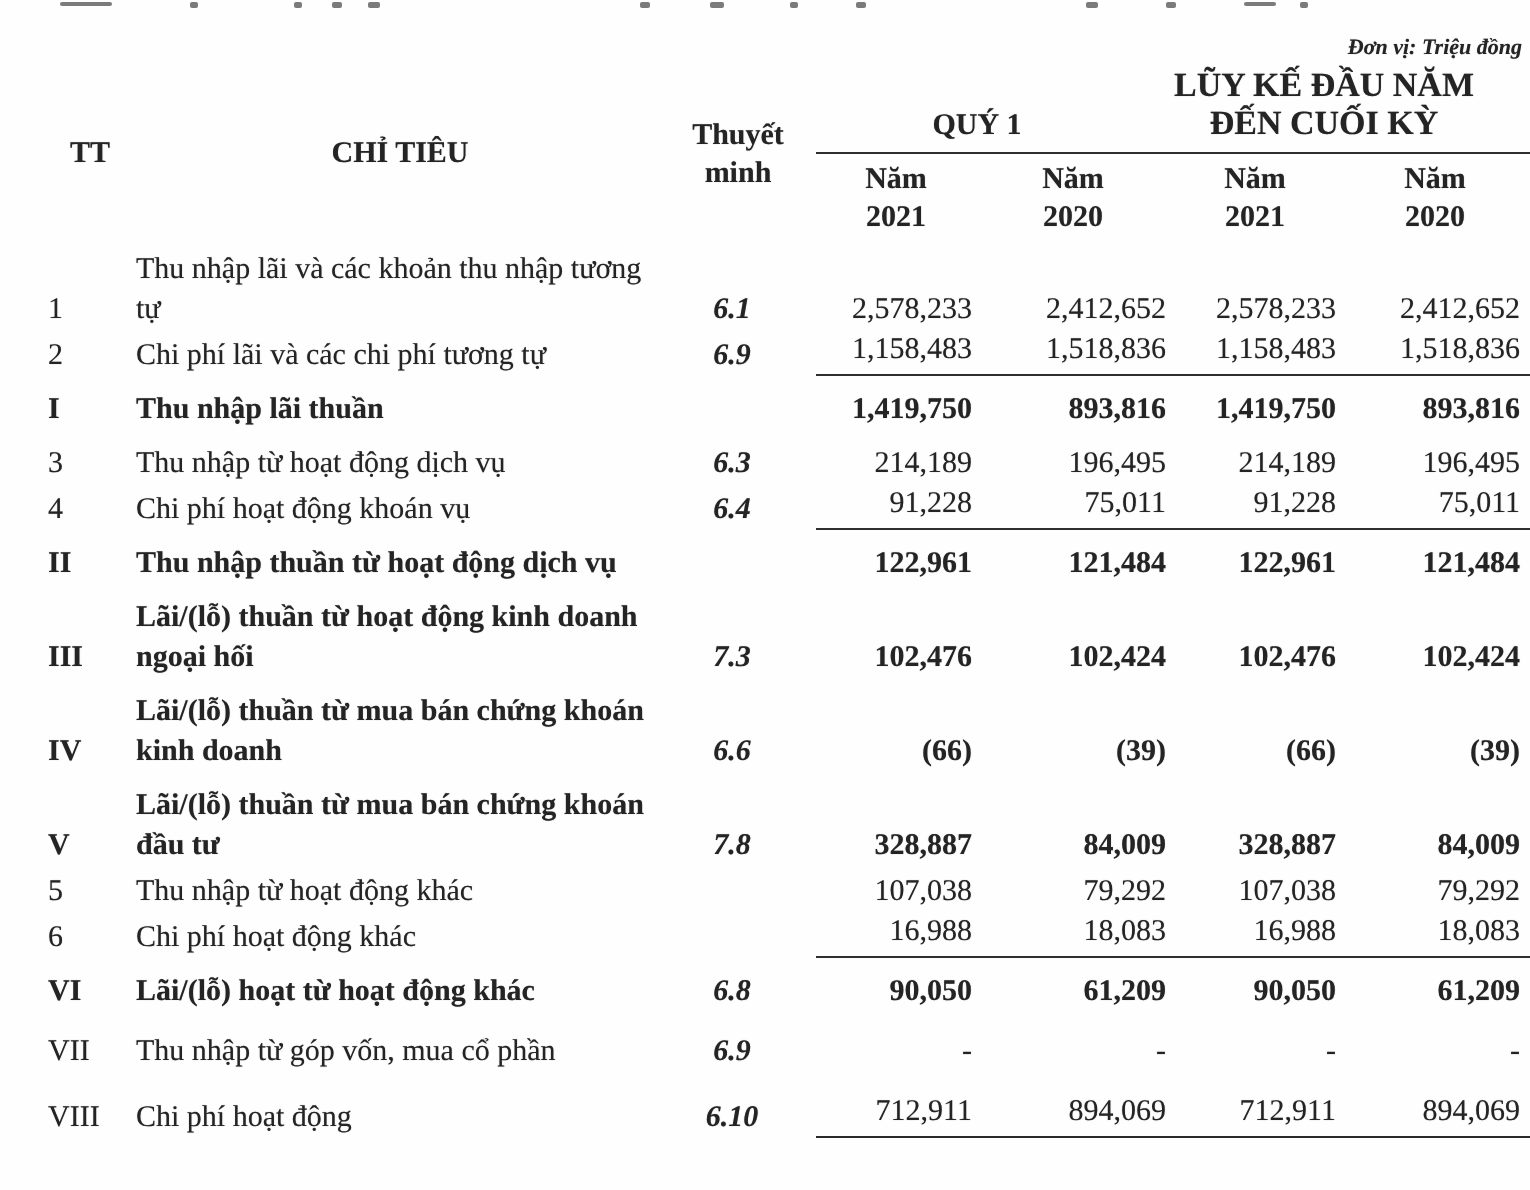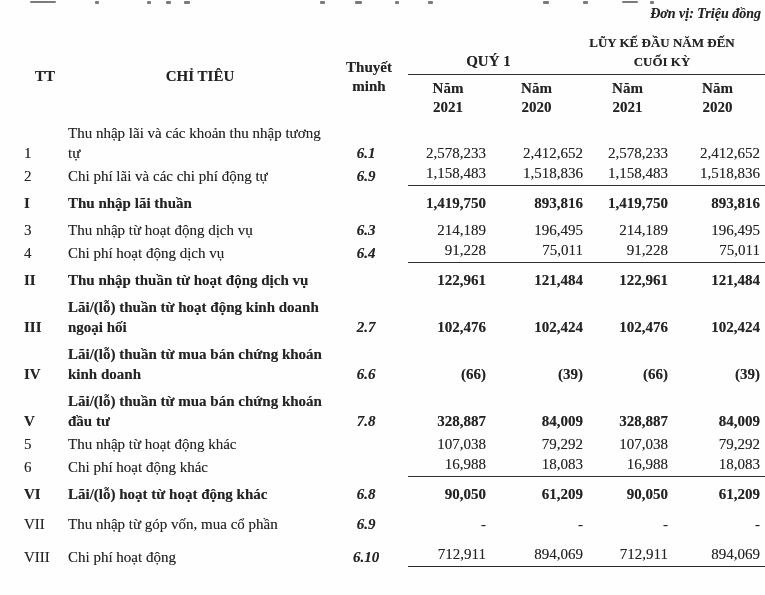--- a/index.html
+++ b/index.html
@@ -20,37 +20,37 @@
   .top-frags i:nth-child(6){left:320px;width:5px;}
   .top-frags i:nth-child(7){left:355px;width:7px;}
   .top-frags i:nth-child(8){left:395px;width:4px;}
   .top-frags i:nth-child(9){left:428px;width:5px;}
   .top-frags i:nth-child(10){left:543px;width:6px;}
   .top-frags i:nth-child(11){left:583px;width:5px;}
   .top-frags i:nth-child(12){left:622px;width:16px;height:2px;}
   .top-frags i:nth-child(13){left:650px;width:4px;}
 
   .unit-note{
-    position:absolute;top:6px;right:4px;
-    font-style:italic;font-weight:700;font-size:14px;
+    position:absolute;top:18px;right:4px;
+    font-style:italic;font-weight:700;font-size:11px;
   }
 
   table{
     position:absolute;top:33px;left:0;width:765px;
     border-collapse:collapse;table-layout:fixed;
   }
   th,td{padding:0;font-size:15px;line-height:20px;}
   thead th{font-weight:700;line-height:19px;}
 
   .th-tt{text-align:center;padding-left:24px;vertical-align:middle;}
   .th-item{text-align:center;vertical-align:middle;}
   .th-note{text-align:center;vertical-align:middle;padding:0 8px 0 4px;}
   .th-group{vertical-align:bottom;border-bottom:1.5px solid #2f2f2f;padding-bottom:3px;text-align:center;}
   .th-group .gq1{display:inline-block;transform:translateX(-8px);}
-  .th-group .gytd{display:inline-block;transform:translateX(-13px);font-size:13px;}
+  .th-group .gytd{display:inline-block;transform:translateX(-13px);font-size:17px;}
   .th-year{text-align:center;vertical-align:top;padding:4px 0 3px 0;}
   .th-year .yr{display:inline-block;width:3.2em;text-align:center;}
 
   tbody td{vertical-align:bottom;}
   td.tt{padding-left:24px;}
   td.item{padding-left:2px;padding-right:6px;}
   td.item.nw{white-space:nowrap;}
   td.note{text-align:center;font-weight:700;padding-right:10px;font-style:italic;}
   td.val{text-align:right;padding-right:2px;}
   td.val.last{padding-right:5px;}
@@ -118,21 +118,21 @@
           <td class="tt">1</td>
           <td class="item">Thu nhập lãi và các khoản thu nhập tương tự</td>
           <td class="note">6.1</td>
           <td class="val">2,578,233</td>
           <td class="val">2,412,652</td>
           <td class="val">2,578,233</td>
           <td class="val last">2,412,652</td>
         </tr>
         <tr class="rule">
           <td class="tt">2</td>
-          <td class="item nw">Chi phí lãi và các chi phí động tự</td>
+          <td class="item nw">Chi phí lãi và các chi phí tương tự</td>
           <td class="note">6.9</td>
           <td class="val">1,158,483</td>
           <td class="val">1,518,836</td>
           <td class="val">1,158,483</td>
           <td class="val last">1,518,836</td>
         </tr>
         <tr class="gap-m bold-row">
           <td class="tt">I</td>
           <td class="item nw">Thu nhập lãi thuần</td>
           <td class="note"></td>
@@ -145,40 +145,40 @@
           <td class="tt">3</td>
           <td class="item nw">Thu nhập từ hoạt động dịch vụ</td>
           <td class="note">6.3</td>
           <td class="val">214,189</td>
           <td class="val">196,495</td>
           <td class="val">214,189</td>
           <td class="val last">196,495</td>
         </tr>
         <tr class="rule">
           <td class="tt">4</td>
-          <td class="item nw">Chi phí hoạt động dịch vụ</td>
+          <td class="item nw">Chi phí hoạt động khoán vụ</td>
           <td class="note">6.4</td>
           <td class="val">91,228</td>
           <td class="val">75,011</td>
           <td class="val">91,228</td>
           <td class="val last">75,011</td>
         </tr>
         <tr class="gap-m bold-row">
           <td class="tt">II</td>
           <td class="item">Thu nhập thuần từ hoạt động dịch vụ</td>
           <td class="note"></td>
           <td class="val">122,961</td>
           <td class="val">121,484</td>
           <td class="val">122,961</td>
           <td class="val last">121,484</td>
         </tr>
         <tr class="gap-m bold-row">
           <td class="tt">III</td>
           <td class="item">Lãi/(lỗ) thuần từ hoạt động kinh doanh ngoại hối</td>
-          <td class="note">2.7</td>
+          <td class="note">7.3</td>
           <td class="val">102,476</td>
           <td class="val">102,424</td>
           <td class="val">102,476</td>
           <td class="val last">102,424</td>
         </tr>
         <tr class="gap-m bold-row">
           <td class="tt">IV</td>
           <td class="item">Lãi/(lỗ) thuần từ mua bán chứng khoán kinh doanh</td>
           <td class="note">6.6</td>
           <td class="val">(66)</td>

